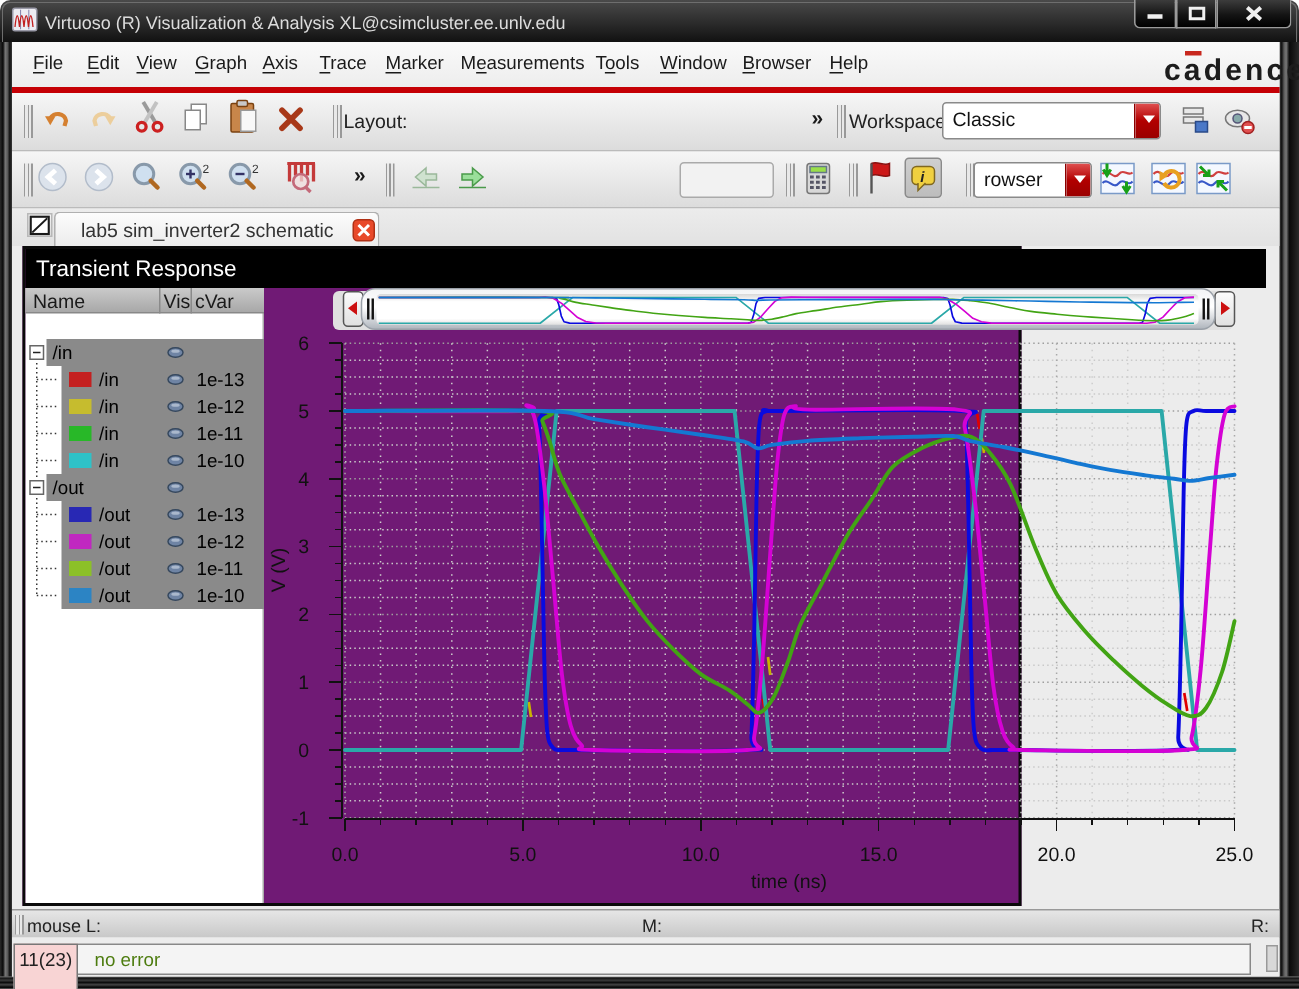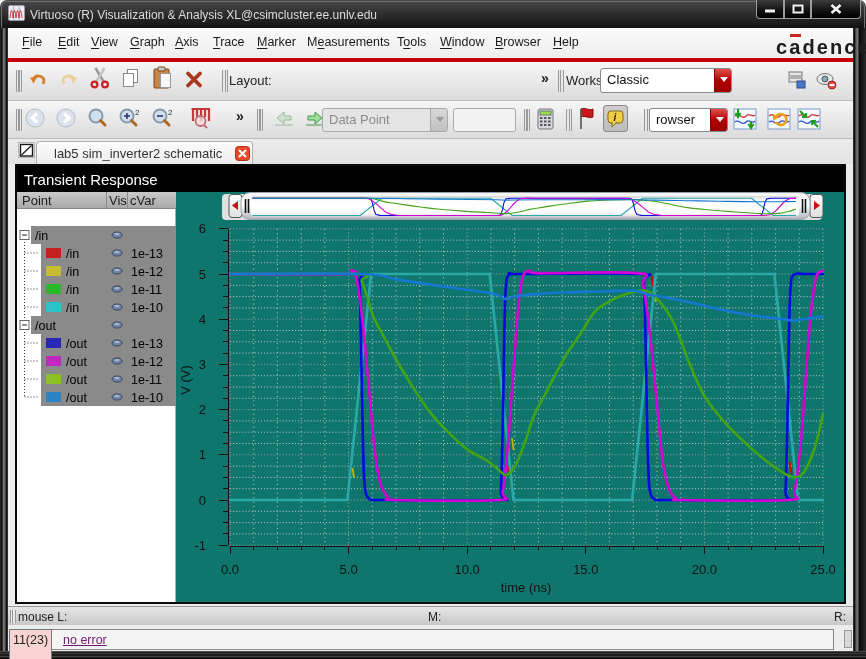--- a/index.html
+++ b/index.html
@@ -49,42 +49,42 @@
 .combo .ct { position:absolute; left:6px; top:3px; font-size:13px; color:#111; }
 .cbg:after { border-top-color:#999 !important; }
 .lbl { position:absolute; font-size:13px; color:#222; }
 .chev { position:absolute; font-size:14px; font-weight:bold; color:#1a1a1a; }
 #tabbar { position:absolute; left:0; top:111px; width:845px; height:25px;
   background:linear-gradient(#ececec,#e2e2e2); }
 #tab { position:absolute; left:28px; top:2px; width:217px; height:23px;
   background:linear-gradient(#fcfcfc,#ececec); border:1px solid #b0b0b0; border-bottom:none;
   border-radius:4px 4px 0 0; }
 #tab .tx { position:absolute; left:17px; top:4px; font-size:13px; color:#333; }
-#gwin { position:absolute; left:7px; top:136px; width:831px; height:440px;
-  background:#0f766e; border:2px solid #0a0a0a; }
+#gwin { position:absolute; left:7px; top:136px; width:666px; height:440px;
+  background:#701a75; border:2px solid #0a0a0a; }
 #ghead { position:absolute; left:0; top:0; width:827px; height:26px; background:#000;
   color:#fff; font-size:15px; }
 #ghead span { position:absolute; left:7px; top:5px; }
 #panel { position:absolute; left:0; top:26px; width:159px; height:410px;
   background:#fff; border-right:1px solid #aaa; }
 #phead { position:absolute; left:0; top:0; width:159px; height:17px;
   background:linear-gradient(#cacaca,#a8a8a8); border-bottom:1px solid #888;
   font-size:13px; color:#1a1a1a; }
 #phead span { position:absolute; top:1px; }
 #phead .sep { position:absolute; top:0; width:1px; height:17px; background:#8a8a8a; }
 #statusbar { position:absolute; left:0; top:578px; width:845px; height:19px;
   background:linear-gradient(#e6e6e6,#c8c8c8); border-top:1px solid #999;
   font-size:12px; color:#222; }
 #statusbar span { position:absolute; top:3px; }
 #status2 { position:absolute; left:0; top:597px; width:845px; height:26px; background:#ececec; }
 #errbox { position:absolute; left:1px; top:4px; width:43px; height:32px; background:#f8d4d4;
   border:1px solid #777; color:#222; font-size:12.5px; text-align:center; padding-top:3px; }
 #msgfield { position:absolute; left:44px; top:4px; width:782px; height:21px; background:#f4f4f4;
   border:1px solid #888; border-left:none; }
-#noerr { position:absolute; left:55px; top:8px; font-size:12.5px; color:#701a75;text-decoration:underline; }
+#noerr { position:absolute; left:55px; top:8px; font-size:12.5px; color:#4d7c0f; }
 #szgrip { position:absolute; left:836px; top:5px; width:8px; height:18px; background:#d8d8d8;
   border:1px solid #999; }
 svg { position:absolute; overflow:visible; }
 .tr { fill:none; stroke-width:2.6; stroke-linejoin:round; stroke-linecap:round; }
 .sp { fill:none; stroke-width:1.8; }
 .mt { fill:none; stroke-width:1.1; stroke-linejoin:round; }
 .gmh { stroke:#c9c9c9; stroke-width:1; stroke-dasharray:1 2.1; }
 .gMh { stroke:#9e9e9e; stroke-width:1; stroke-dasharray:1 2.1; }
 .gmv { stroke:#cdcdcd; stroke-width:1; stroke-dasharray:1 3.4; }
 .gMv { stroke:#a8a8a8; stroke-width:1; stroke-dasharray:1 2.6; }
@@ -164,21 +164,21 @@
  <rect x="9.5" y="7.5" width="10" height="14" fill="#f8f8f8" stroke="#999"></rect>
 </svg>
         <svg style="left:177px;top:8px" width="18" height="18" viewBox="0 0 18 18">
  <path d="M3,3.5 L15,15.5 M15,3.5 L3,15.5" stroke="#a83818" stroke-width="3.8" stroke-linecap="round"></path>
 </svg>
         <div class="grip" style="left:214px;top:8px"></div>
         <span class="lbl" style="left:221px;top:11px">Layout:</span>
         <div class="chev" style="left:533px;top:8px">»</div>
         <div class="grip" style="left:550px;top:8px"></div>
         <span class="lbl" style="left:558px;top:11px">Workspace:</span>
-        <div class="combo" style="left:592px;top:6px;width:132px;height:25px">
+        <div class="combo" style="left:620px;top:6px;width:146px;height:25px">
           <span class="ct">Classic</span>
           <div class="cb"></div>
         </div>
         <svg style="left:779px;top:7px" width="21" height="21" viewBox="0 0 21 21">
  <rect x="2" y="3" width="13" height="4" fill="#e8e8e8" stroke="#777"></rect>
  <rect x="2" y="9" width="13" height="4" fill="#e8e8e8" stroke="#777"></rect>
  <rect x="10" y="12" width="8" height="7" fill="#4a78c8" stroke="#2a4a88"></rect>
 </svg>
         <svg style="left:807px;top:7px" width="22" height="21" viewBox="0 0 22 21">
  <ellipse cx="10" cy="10" rx="8" ry="5.5" fill="#e8e8e8" stroke="#777"></ellipse>
@@ -223,24 +223,20 @@
         <div class="chev" style="left:228px;top:7px">»</div>
         <div class="grip" style="left:249px;top:8px"></div>
         <svg style="left:264px;top:8px" width="24" height="20" viewBox="0 0 24 20">
  <path d="M12,3 L5,9 L12,15 L12,11 L19,11 L19,7 L12,7 Z" fill="#cfe2cf" stroke="#9ab89a"></path>
  <path d="M3,16 L21,16" stroke="#9ab89a"></path>
 </svg>
         <svg style="left:295px;top:8px" width="24" height="20" viewBox="0 0 24 20">
  <path d="M12,3 L19,9 L12,15 L12,11 L5,11 L5,7 L12,7 Z" fill="#9adf9a" stroke="#4a9a4a"></path>
  <path d="M3,16 L21,16" stroke="#4a9a4a"></path>
 </svg>
-        <div class="combo" style="left:314px;top:7px;width:126px;height:24px;background:#e4e4e4;border-color:#aaa">
-          <span class="ct" style="color:#8a8a8a">Data Point</span>
-          <div class="cb cbg" style="background:linear-gradient(#d8d8d8,#c0c0c0);border-left:1px solid #aaa"></div>
-        </div>
         <div class="combo" style="left:445px;top:7px;width:63px;height:24px;background:#f2f2f2;border-color:#aaa"></div>
         <div class="grip" style="left:516px;top:8px"></div>
         <svg style="left:528px;top:6px" width="19" height="24" viewBox="0 0 19 24">
  <rect x="2" y="2" width="15" height="20" rx="2" fill="#d8d8d8" stroke="#777"></rect>
  <rect x="4" y="4" width="11" height="4" fill="#9adf4a" stroke="#678"></rect>
  <g fill="#556">
             <rect x="4" y="10" width="2.5" height="2"></rect>
             <rect x="8" y="10" width="2.5" height="2"></rect>
             <rect x="12" y="10" width="2.5" height="2"></rect>
  <rect x="4" y="13.5" width="2.5" height="2"></rect>
@@ -304,21 +300,21 @@
             <path d="M4,4 L11,11 M11,4 L4,11" stroke="#fff" stroke-width="2"></path>
           </svg>
       </div>
     </div>
     <div id="gwin">
       <div id="ghead">
           <span>Transient Response</span>
         </div>
       <div id="panel">
         <div id="phead">
-          <span style="left:5px">Point</span>
+          <span style="left:5px">Name</span>
           <div class="sep" style="left:89px"></div>
           <span style="left:92px">Vis</span>
           <div class="sep" style="left:110px"></div>
           <span style="left:113px">cVar</span>
         </div>
       </div>
     </div>
     <svg id="chartsvg" style="left:0;top:0" width="845" height="623" viewBox="8 28 845 623">
       <g transform="translate(0,0)">
       <line x1="230.0" y1="545.2" x2="823.0" y2="545.2" class="gMh"></line>

